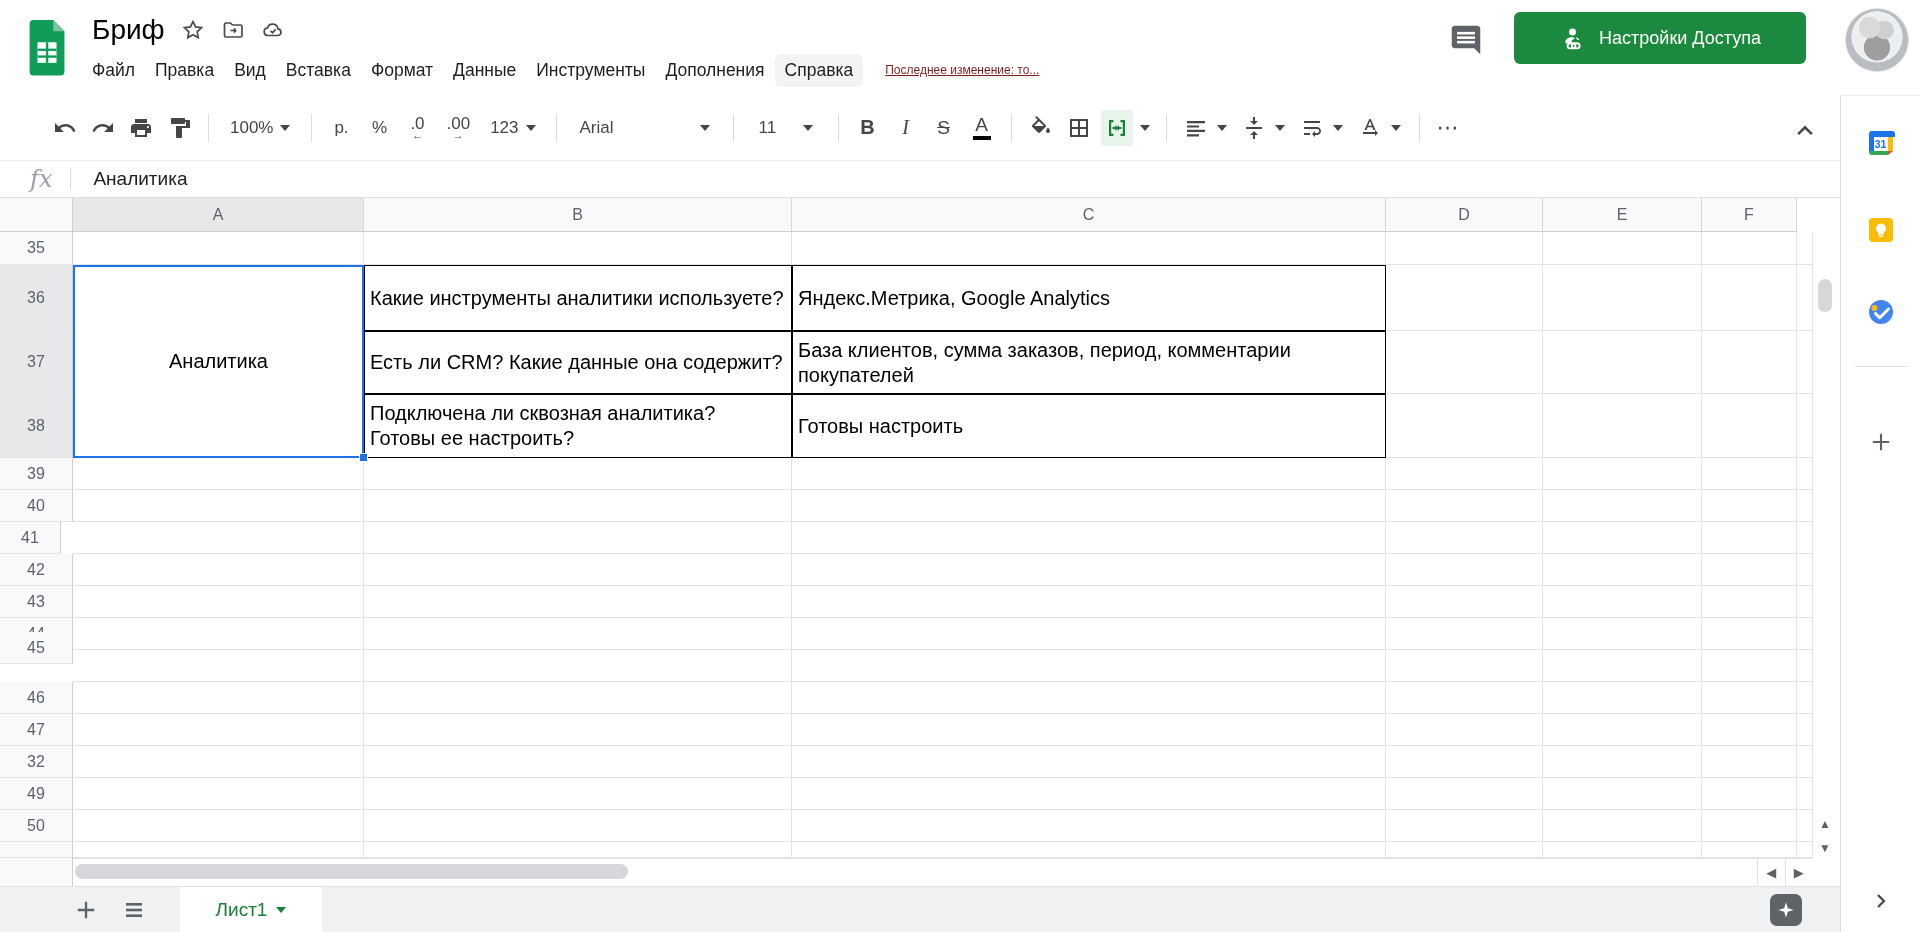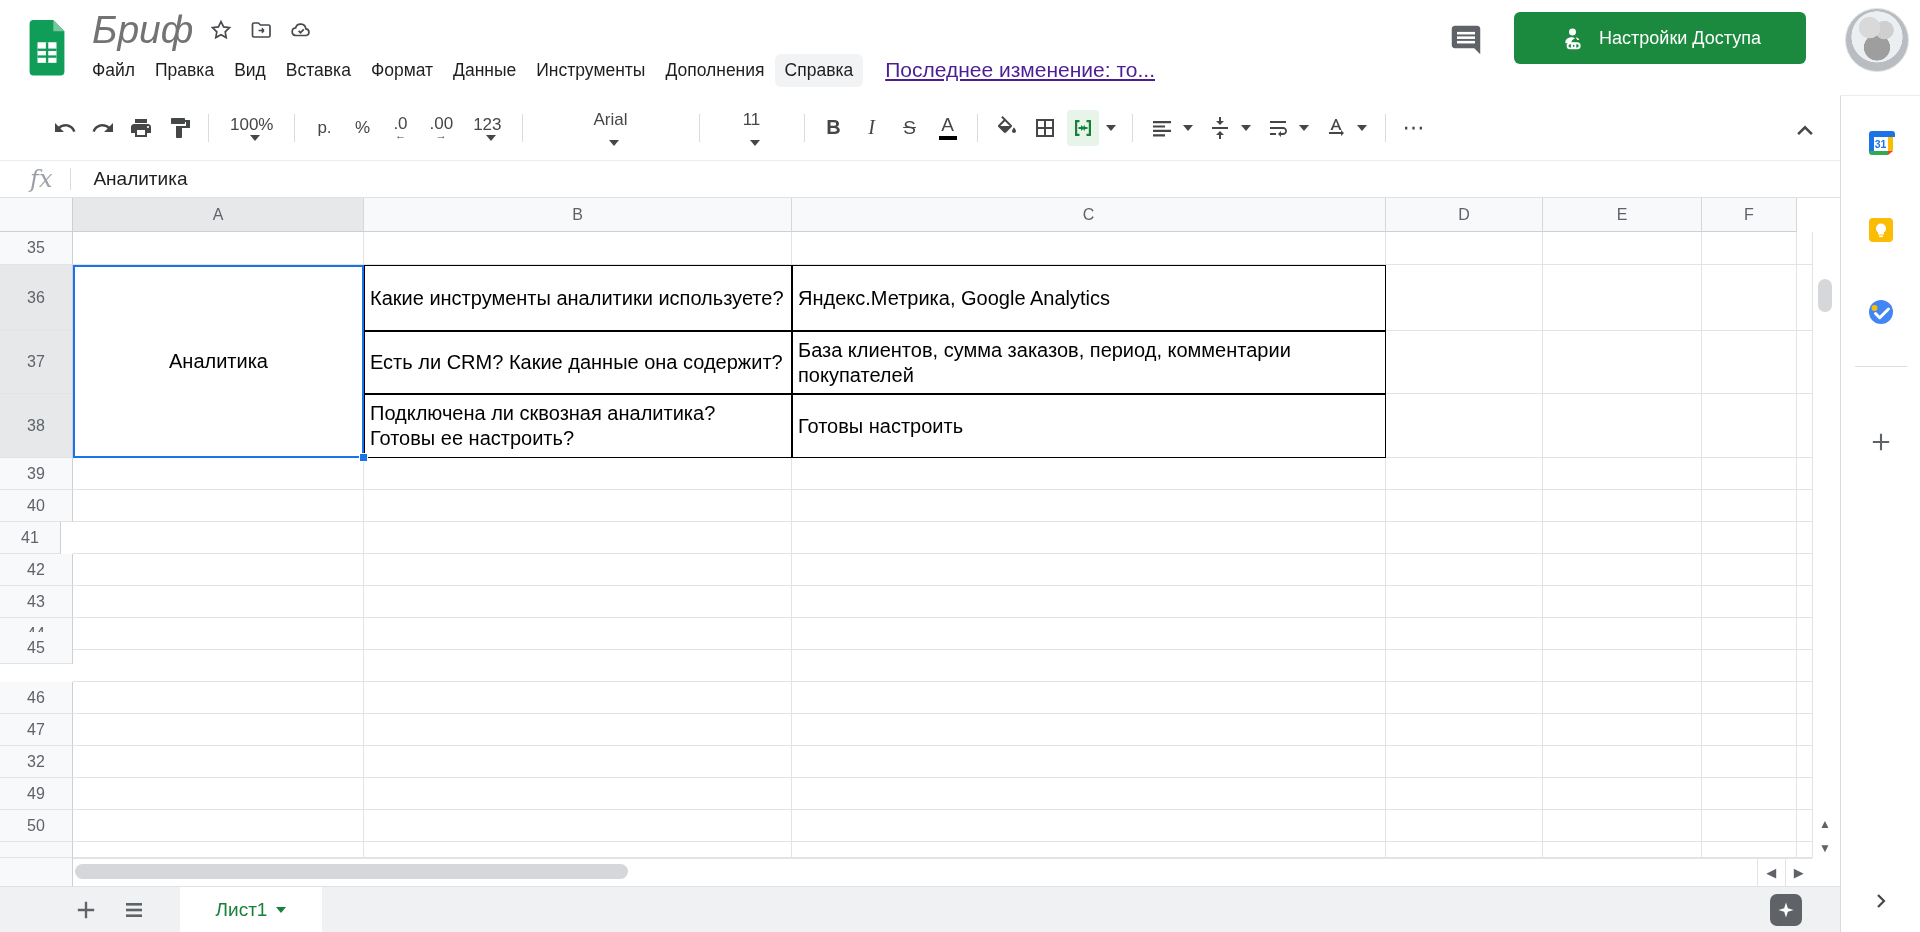--- a/index.html
+++ b/index.html
@@ -5,41 +5,41 @@
   * { margin:0; padding:0; box-sizing:border-box; }
   html,body { width:1920px; height:932px; overflow:hidden; }
   body { font-family:"Liberation Sans", sans-serif; background:#fff; color:#1f1f1f; }
   .app { position:relative; width:1920px; height:932px; background:#fff; }
 
   
   .header { position:absolute; left:0; top:0; width:1920px; height:95px; background:#fff; }
   .logo { position:absolute; left:28px; top:17px; width:38px; height:60px; }
   .title-block { position:absolute; left:92px; top:8px; }
   .title-row { display:flex; align-items:center; gap:16px; height:44px; }
-  .doc-title { font-size:39px; color:#737373;font-style:italic; }
+  .doc-title { font-size:28px; color:#000000; }
   .title-ico { width:24px; height:24px; color:#474b4f; display:flex; align-items:center; justify-content:center; cursor:pointer; }
   .menu-row { display:flex; align-items:center; height:36px; margin-left:-10px; }
   .menu-item { font-size:17.5px; color:#1f1f1f; padding:6px 10px; border-radius:6px; cursor:pointer; white-space:nowrap; }
   .menu-item.active { background:#f1f3f4; }
-  .last-edit { font-size:21px; color:#4c1d95; text-decoration:underline; margin-left:22px; white-space:nowrap; cursor:pointer; }
+  .last-edit { font-size:12px; color:#7f1d1d; text-decoration:underline; margin-left:22px; white-space:nowrap; cursor:pointer; }
   .comment-btn { position:absolute; left:1448px; top:22px; width:36px; height:36px; cursor:pointer; }
   .share-btn { position:absolute; left:1514px; top:12px; width:292px; height:52px; background:#1b8a3e; border:none; border-radius:6px;
     display:flex; align-items:center; justify-content:center; gap:13px; color:#fff; font-size:18px; font-weight:500; cursor:pointer;
     font-family:"Liberation Sans", sans-serif; }
   .avatar { position:absolute; left:1845px; top:8px; width:64px; height:64px; border-radius:50%; cursor:pointer;
     background:
       radial-gradient(circle at 38% 30%, #d9d9d9 0 18%, transparent 19%),
       radial-gradient(circle at 62% 34%, #cfcfcf 0 16%, transparent 17%),
       radial-gradient(circle at 50% 62%, #9e9e9e 0 26%, transparent 27%),
       radial-gradient(circle at 50% 45%, #eceff1 0 55%, #b9bdc1 56% 100%);
     border:1px solid #e0e0e0; }
 
   
   .toolbar { position:absolute; left:0; top:95px; width:1920px; height:65px; display:flex; align-items:center; padding-left:46px; }
-  .tbtn { height:36px; min-width:32px; display:flex; align-items:center; justify-content:center; border-radius:4px; color:#444746; cursor:pointer; margin:0 3px;flex-direction:column; }
+  .tbtn { height:36px; min-width:32px; display:flex; align-items:center; justify-content:center; border-radius:4px; color:#444746; cursor:pointer; margin:0 3px; }
   .tbtn svg { width:24px; height:24px; }
   .tdiv { width:1px; height:28px; background:#dadce0; margin:0 10px; }
   .tlabel { font-size:17px; color:#444746; }
   .caret { width:0; height:0; border-left:5px solid transparent; border-right:5px solid transparent; border-top:6px solid #444746; margin-left:7px; }
   .zoom-btn { padding:0 8px; }
   .fmt-txt { font-size:17px; padding:0 7px; }
   .stackarrow { display:flex; flex-direction:column; align-items:center; line-height:1; }
   .stackarrow .mini { font-size:11px; margin-top:-2px; color:#444746; }
   .font-btn { width:150px; justify-content:space-between; padding:0 10px; }
   .size-btn { width:78px; justify-content:space-between; padding:0 12px; }

